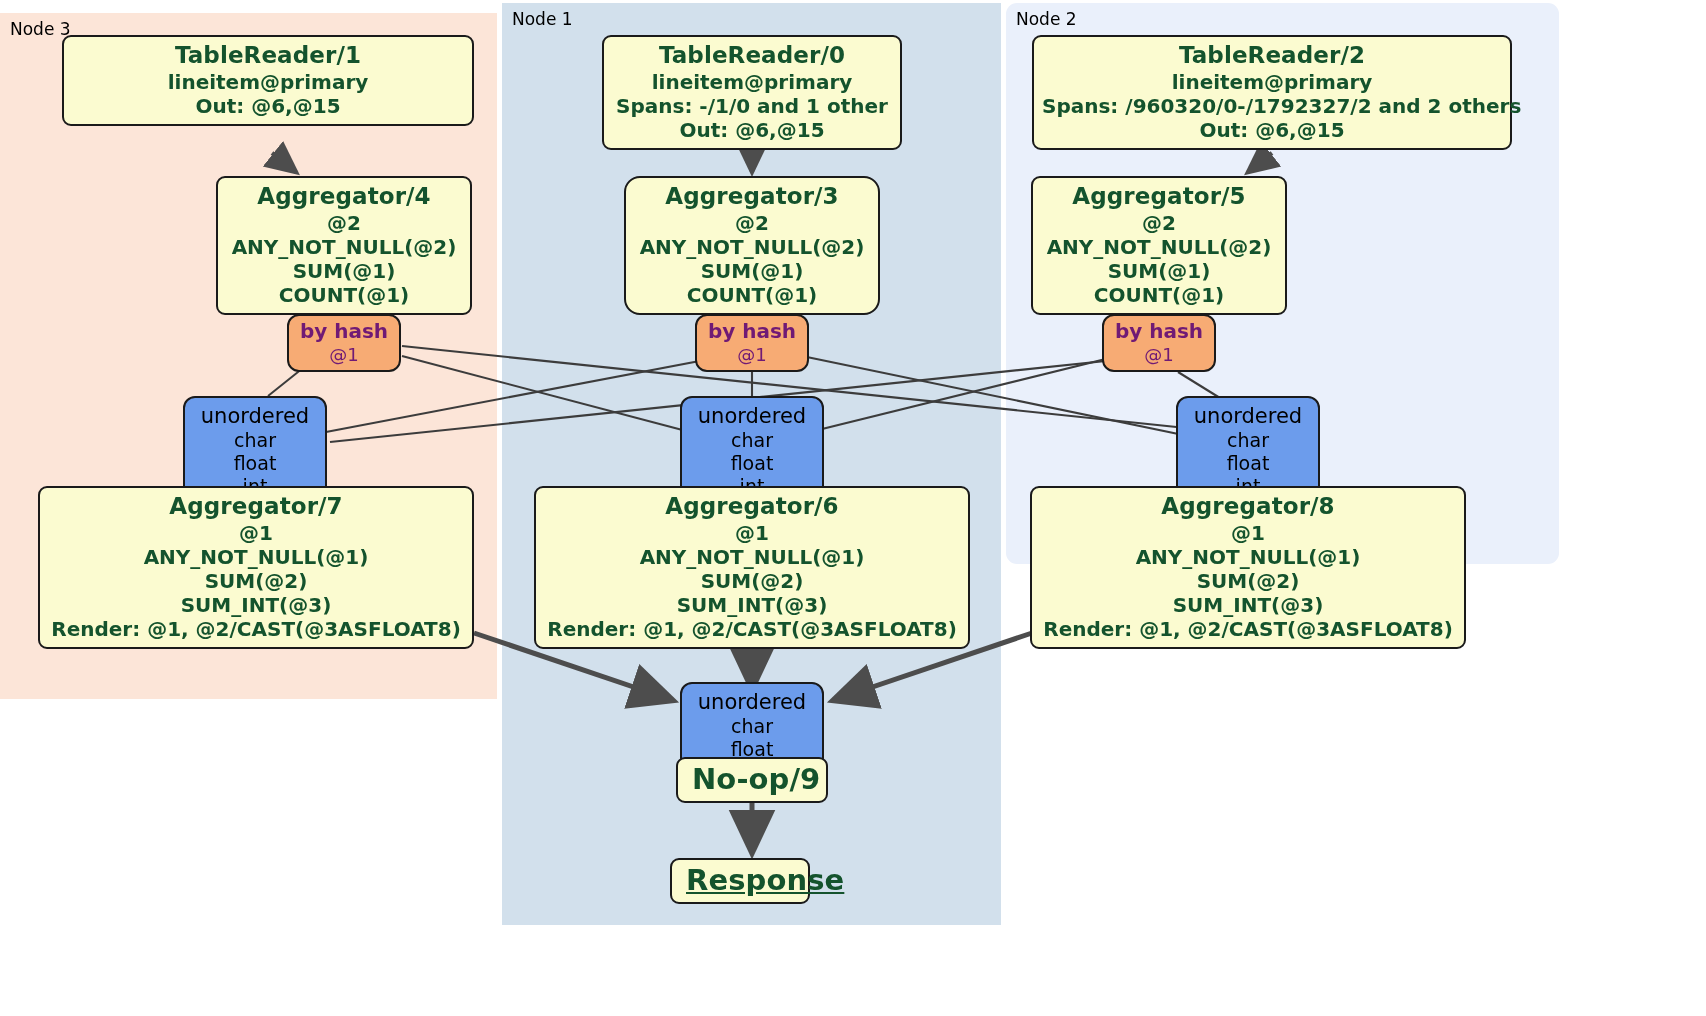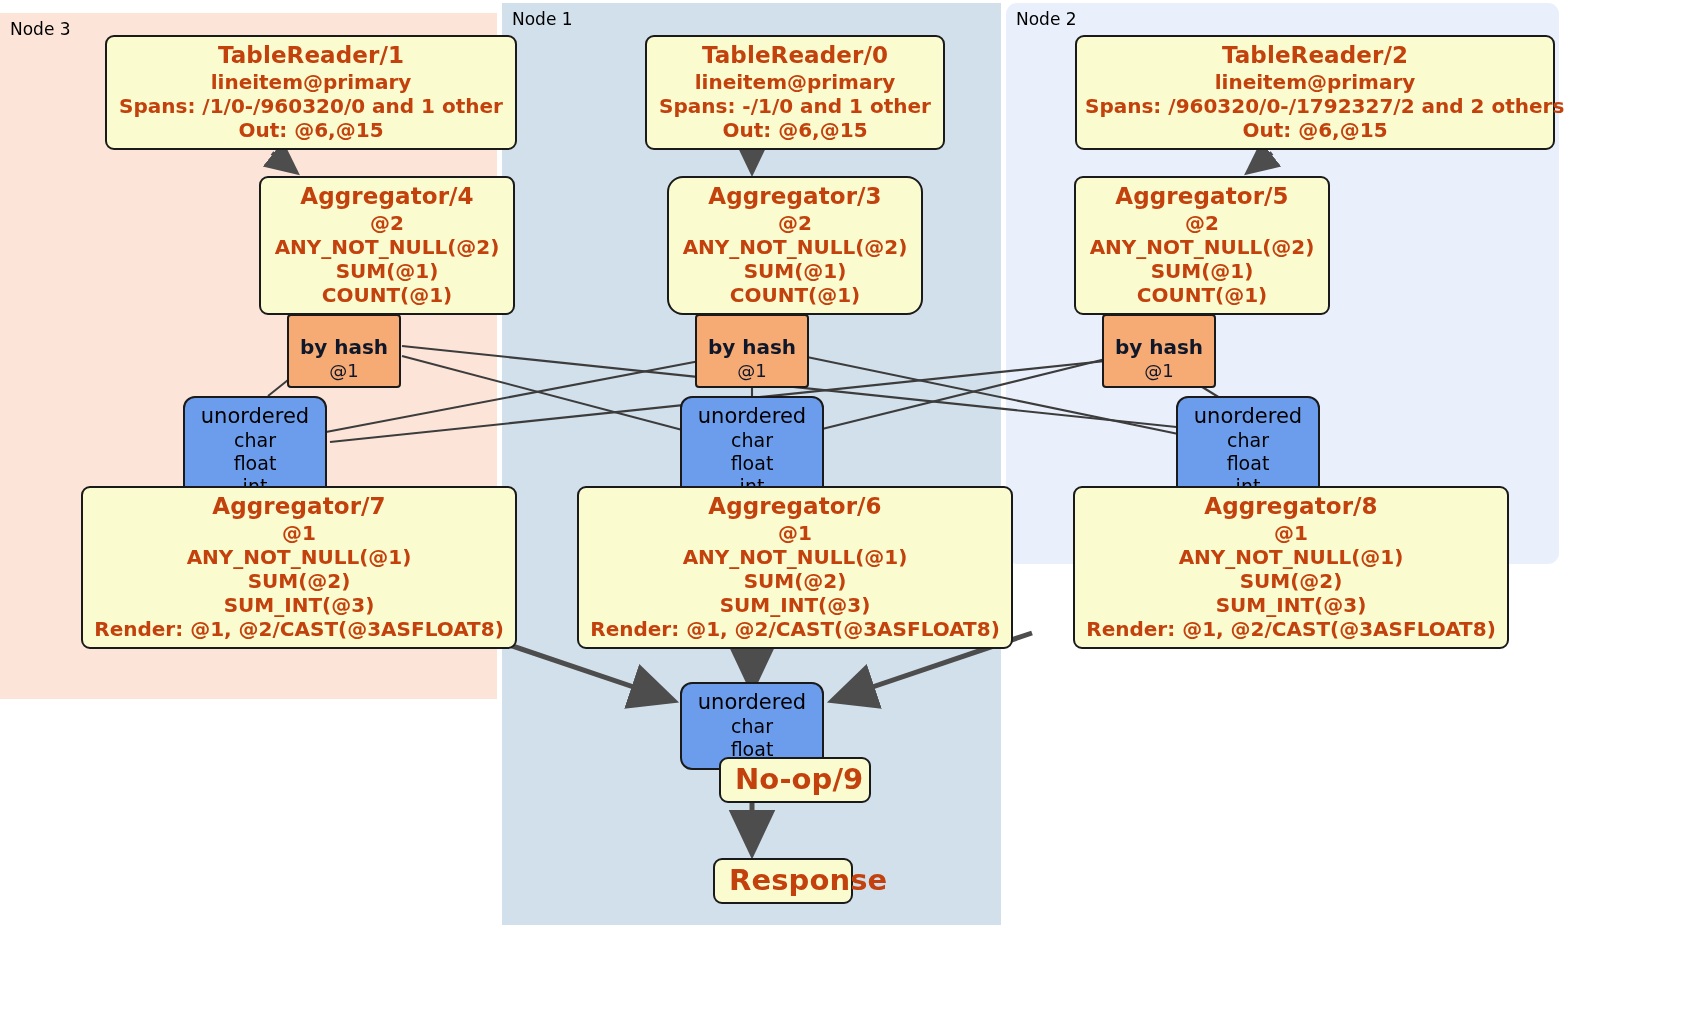--- a/index.html
+++ b/index.html
@@ -18,34 +18,34 @@
 
   
   #edges{position:absolute;left:0;top:0;width:1706px;height:1016px;pointer-events:none;}
 
   
   .proc{
     position:absolute;box-sizing:border-box;
     background:#fbfbd0;border:2px solid #1a1a1a;border-radius:9px;
     text-align:center;line-height:1.20;
     padding:5px 8px 6px 8px;
-    color:#c2410c;font-size:20px;white-space:nowrap;margin-left:43px;
+    color:#14532d;font-size:20px;white-space:nowrap;
   }
   .proc .ttl{font-weight:bold;font-size:23px;letter-spacing:.1px;display:block;}
   .proc .ln{display:block;font-size:20px;font-weight:bold;}
 
   .proc.slim{padding:3px 14px 4px 14px;}
   .proc.slim .ttl{font-size:29px;}
 
   
   .router{
     position:absolute;box-sizing:border-box;
-    background:#f7ab74;border:2px solid #1a1a1a;border-radius:4px;
-    text-align:center;color:#0f172a;line-height:1.18;
-    padding:20px 10px 5px 10px;white-space:nowrap;
+    background:#f7ab74;border:2px solid #1a1a1a;border-radius:12px;
+    text-align:center;color:#701a75;line-height:1.18;
+    padding:4px 10px 5px 10px;white-space:nowrap;
   }
   .router .ttl{display:block;font-weight:bold;font-size:20px;}
   .router .ln{display:block;font-size:18px;}
 
   
   .recv{
     position:absolute;box-sizing:border-box;
     background:#6c9cec;border:2px solid #1a1a1a;border-radius:12px;
     text-align:center;color:#000;line-height:1.20;
     padding:6px 10px 7px 10px;white-space:nowrap;
@@ -108,21 +108,20 @@
     </g>
 
     <g stroke="#4d4d4d" stroke-width="5" fill="none" marker-end="url(#ahT)">
       <path d="M 752,793 L 752,852"></path>
     </g>
   </svg>
 
   <div class="proc" style="left:62px;top:35px;width:412px;">
     <span class="ttl">TableReader/1</span>
     <span class="ln">lineitem@primary</span>
-    <span class="ln">Spans: /1/0-/960320/0 and 1 other</span>
     <span class="ln">Out: @6,@15</span>
   </div>
 
   <div class="proc" style="left:602px;top:35px;width:300px;">
     <span class="ttl">TableReader/0</span>
     <span class="ln">lineitem@primary</span>
     <span class="ln">Spans: -/1/0 and 1 other</span>
     <span class="ln">Out: @6,@15</span>
   </div>
 
@@ -223,17 +222,17 @@
   <div class="recv" style="left:680px;top:682px;width:144px;">
     <span class="ttl">unordered</span>
     <span class="ln">char</span>
     <span class="ln">float</span>
   </div>
 
   <div class="proc slim" style="left:676px;top:757px;width:152px;">
     <span class="ttl">No-op/9</span>
   </div>
 
-  <div class="proc slim" style="left:670px;top:858px;width:140px;">
+  <div class="proc slim" style="left:670px;top:858px;width:140px;text-decoration:underline;">
     <span class="ttl">Response</span>
   </div>
 
 </div>
 
 </body></html>

